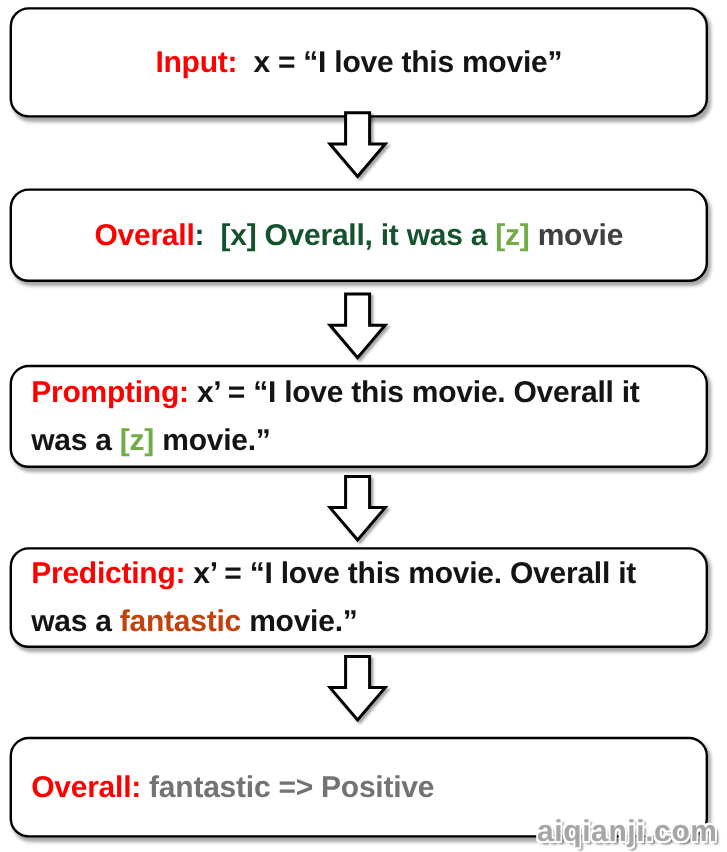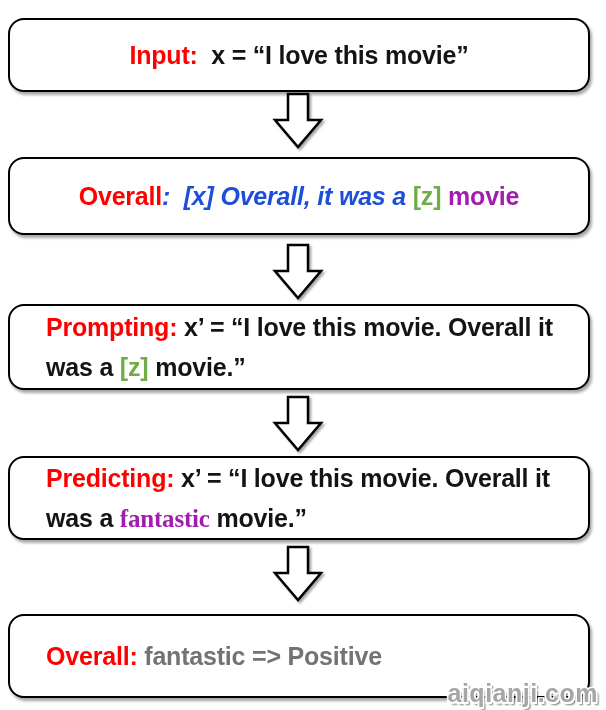--- a/index.html
+++ b/index.html
@@ -28,22 +28,22 @@
     justify-content: center;
   }
   .fbox .line {
     white-space: pre;
     font-weight: bold;
     font-size: 25px;
     line-height: 40px;
     letter-spacing: -0.2px;
   }
   .fbox.center .line { text-align: center; }
-  .fbox.left { padding-left: 36px; }
-  #box-input     { top: 6px;   height: 74px; margin-top: 12px; }
+  .fbox.left { padding-left: 16px; }
+  #box-input     { top: 6px;   height: 92px; }
   #box-template  { top: 157px; height: 78px; }
   #box-prompting { top: 304px; height: 86px; }
   #box-predicting{ top: 456px; height: 84px; }
   #box-mapping   { top: 614px; height: 84px; }
   .arrow {
     position: absolute;
     left: 272px;
     width: 52px;
     height: 58px;
     filter: drop-shadow(2px 2px 1px rgba(0,0,0,0.35));
@@ -79,21 +79,21 @@
     <div class="line"><span style="color: rgb(255, 0, 0);">Input:</span><span style="color: rgb(20, 20, 20);">  x = “I love this movie”</span></div>
   </div>
 
   <div class="arrow" id="arrow-1">
     <svg viewBox="0 0 52 58">
         <polygon points="16,2 36,2 36,28 49,28 26,55 3,28 16,28" fill="#ffffff" stroke="#000000" stroke-width="2.5" stroke-linejoin="miter"></polygon>
       </svg>
   </div>
 
   <div class="fbox center" id="box-template">
-    <div class="line"><span style="color: rgb(255, 0, 0);">Overall</span><span style="color: #1d4ed8; font-style: italic;">:  [x] Overall, it was a </span><span style="color: rgb(112, 173, 71);">[z]</span><span style="color: #a21caf;"> movie</span></div>
+    <div class="line"><span style="color: rgb(255, 0, 0);">Overall</span><span style="color: #14532d;">:  [x] Overall, it was a </span><span style="color: rgb(112, 173, 71);">[z]</span><span style="color: #404040;"> movie</span></div>
   </div>
 
   <div class="arrow" id="arrow-2">
     <svg viewBox="0 0 52 58">
         <polygon points="16,2 36,2 36,28 49,28 26,55 3,28 16,28" fill="#ffffff" stroke="#000000" stroke-width="2.5" stroke-linejoin="miter"></polygon>
       </svg>
   </div>
 
   <div class="fbox left" id="box-prompting">
     <div class="line"><span style="color: rgb(255, 0, 0);">Prompting:</span><span style="color: rgb(20, 20, 20);"> x’ = “I love this movie. Overall it</span></div>
@@ -101,21 +101,21 @@
   </div>
 
   <div class="arrow" id="arrow-3">
     <svg viewBox="0 0 52 58">
         <polygon points="16,2 36,2 36,28 49,28 26,55 3,28 16,28" fill="#ffffff" stroke="#000000" stroke-width="2.5" stroke-linejoin="miter"></polygon>
       </svg>
   </div>
 
   <div class="fbox left" id="box-predicting">
     <div class="line"><span style="color: rgb(255, 0, 0);">Predicting:</span><span style="color: rgb(20, 20, 20);"> x’ = “I love this movie. Overall it</span></div>
-    <div class="line"><span style="color: rgb(20, 20, 20);">was a </span><span style="color: #a21caf; font-family: Liberation Serif, serif;">fantastic</span><span style="color: rgb(20, 20, 20);"> movie.”</span></div>
+    <div class="line"><span style="color: rgb(20, 20, 20);">was a </span><span style="color: #c2410c;">fantastic</span><span style="color: rgb(20, 20, 20);"> movie.”</span></div>
   </div>
 
   <div class="arrow" id="arrow-4">
     <svg viewBox="0 0 52 58">
         <polygon points="16,2 36,2 36,28 49,28 26,55 3,28 16,28" fill="#ffffff" stroke="#000000" stroke-width="2.5" stroke-linejoin="miter"></polygon>
       </svg>
   </div>
 
   <div class="fbox left" id="box-mapping">
     <div class="line"><span style="color: rgb(255, 0, 0);">Overall:</span><span style="color: #737373;"> fantastic =&gt; Positive</span></div>

